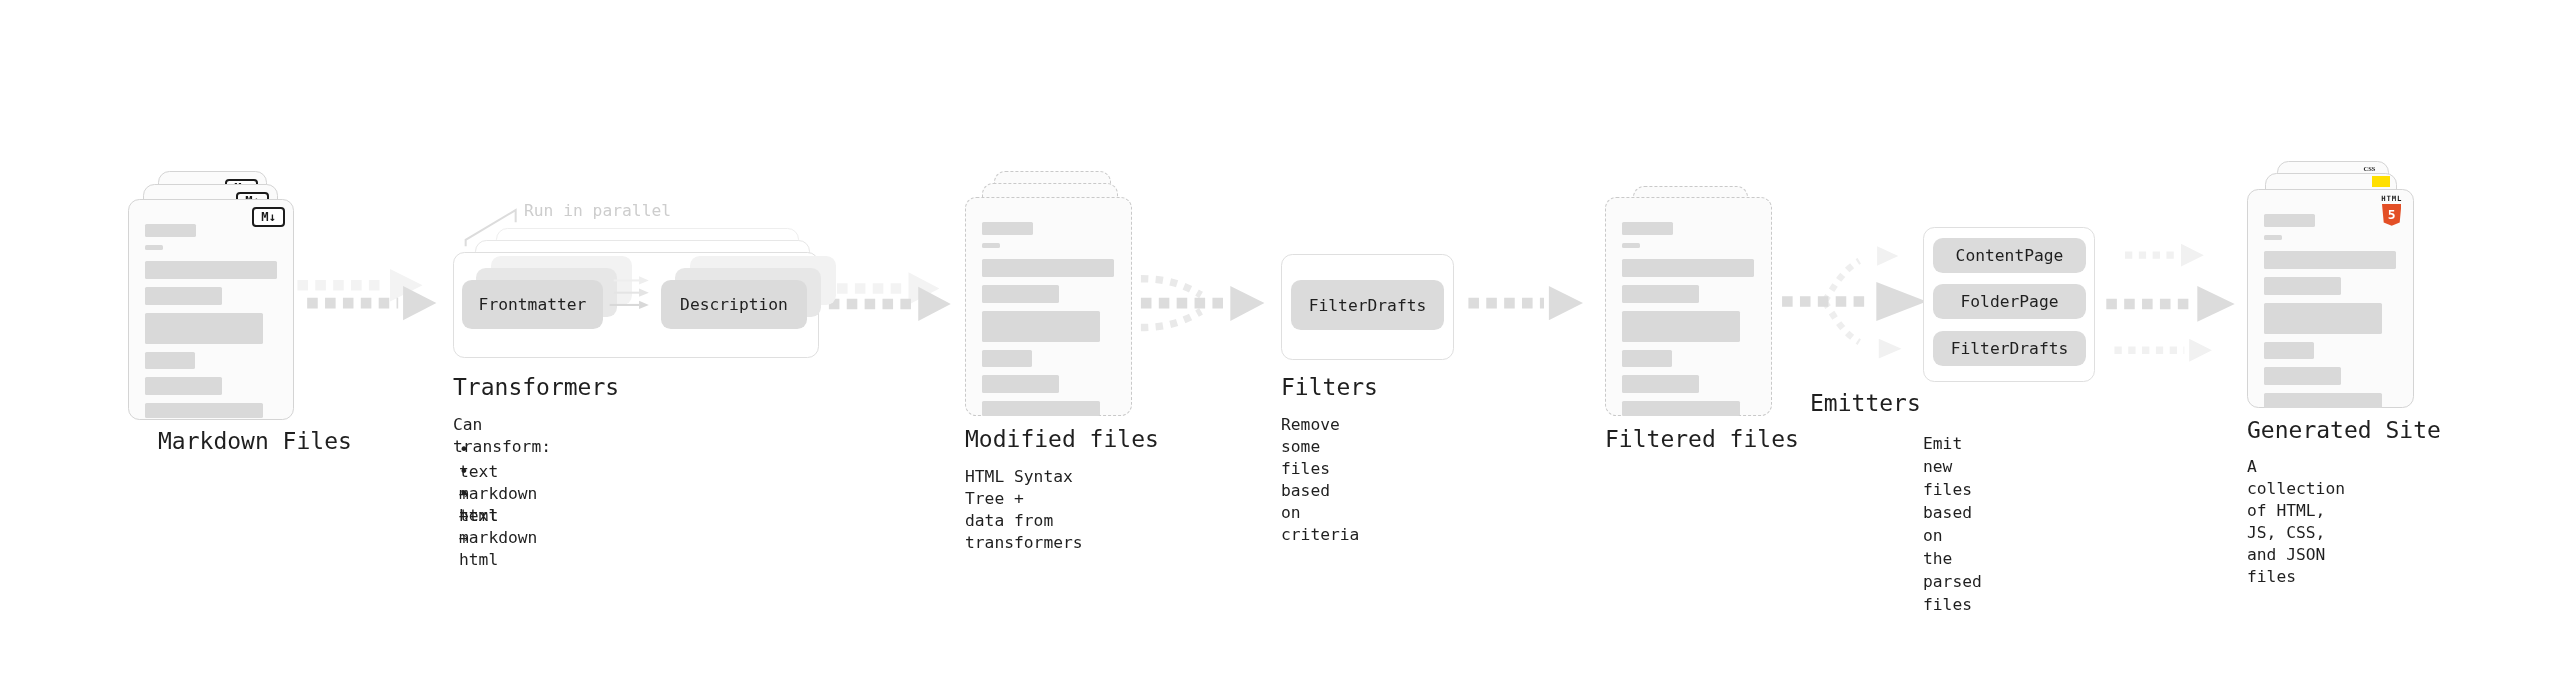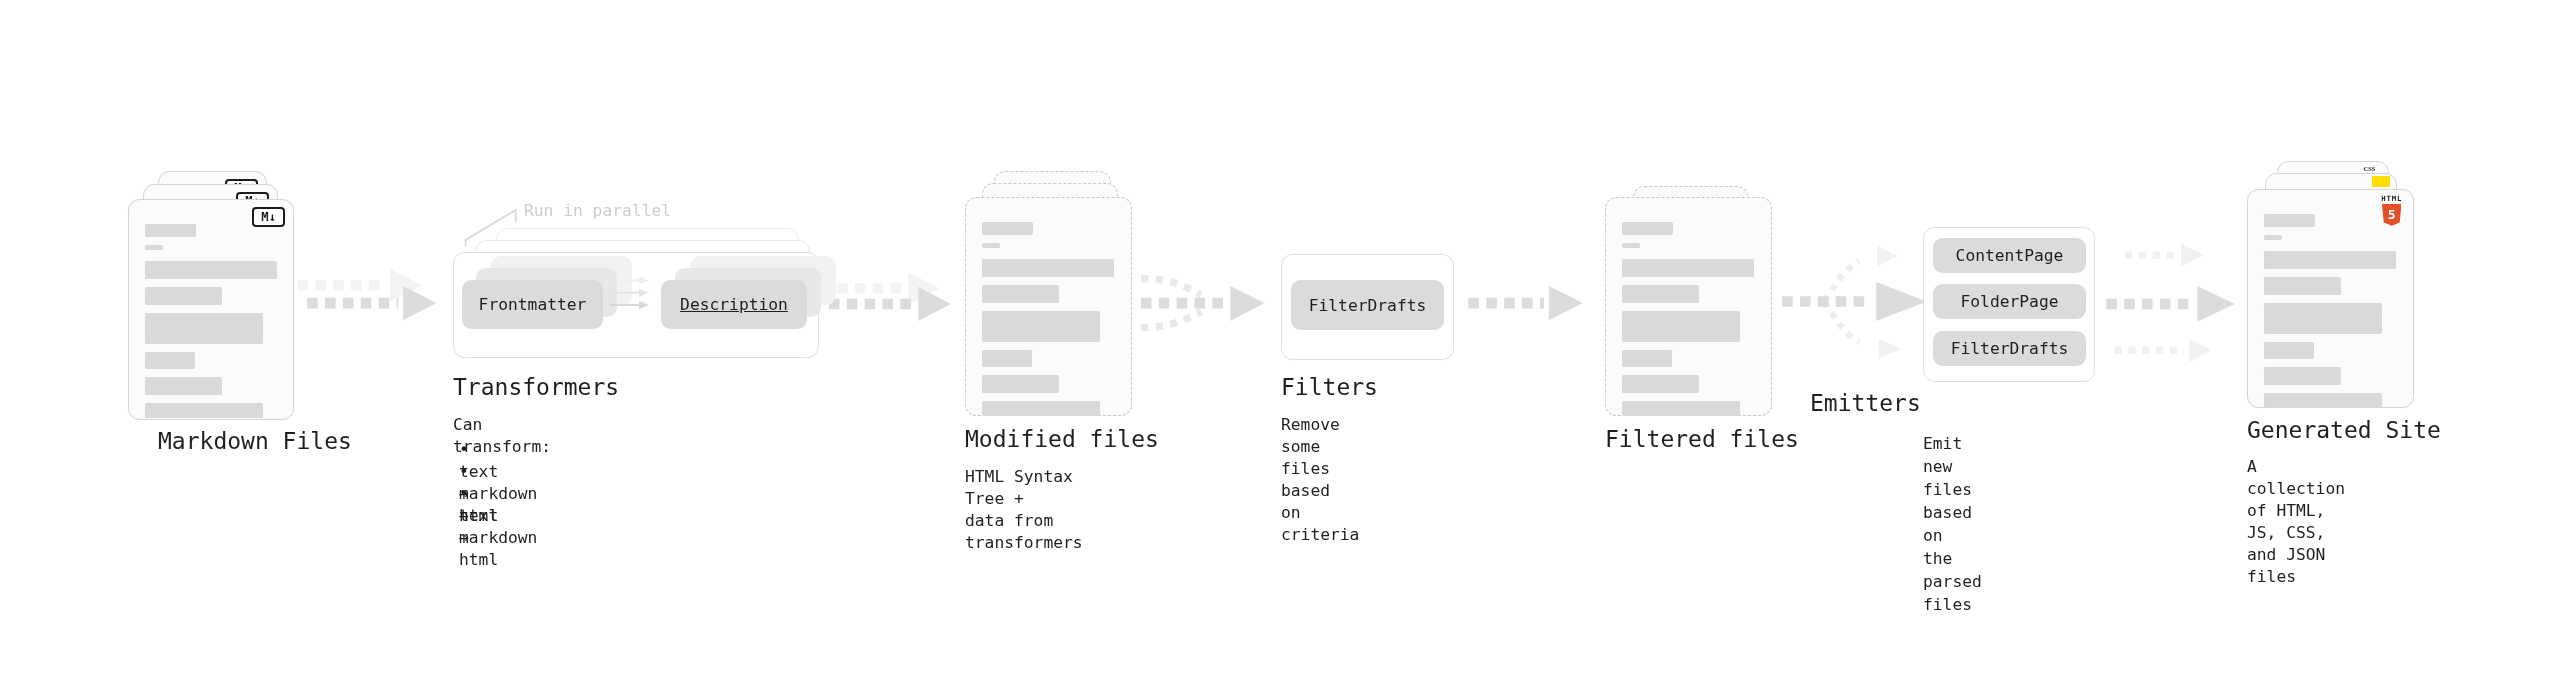--- a/index.html
+++ b/index.html
@@ -141,21 +141,21 @@
         <polygon points="38,4 38,14 50,9" fill="#eeeeee"></polygon>
       <line x1="7" y1="24" x2="38" y2="24" stroke="#e4e4e4" stroke-width="2.5"></line>
         <polygon points="38,19 38,29 50,24" fill="#e4e4e4"></polygon>
       <line x1="2" y1="39" x2="38" y2="39" stroke="#d8d8d8" stroke-width="2.5"></line>
         <polygon points="38,34 38,44 50,39" fill="#d8d8d8"></polygon>
     </svg>
 
     <div class="node-btn" style="left:462px;top:280px;width:141px;height:49px;">
         <span>Frontmatter</span>
       </div>
-    <div class="node-btn" style="left:661px;top:280px;width:146px;height:49px;text-decoration:underline;">
+    <div class="node-btn" style="left:661px;top:280px;width:146px;height:49px;">
         <span>Description</span>
       </div>
 
     <svg class="abs" style="left:459px;top:202px;" width="73" height="50" viewBox="0 0 90 62">
       <polyline points="8,55 8,47 70,10 70,25" fill="none" stroke="#dcdcdc" stroke-width="2.5"></polyline>
     </svg>
     <div class="annotation" style="left:524px;top:201px;">Run in parallel</div>
 
     <div class="label" style="left:453px;top:375px;">Transformers</div>
     <div class="desc" style="left:453px;top:414px;">Can transform:</div>

